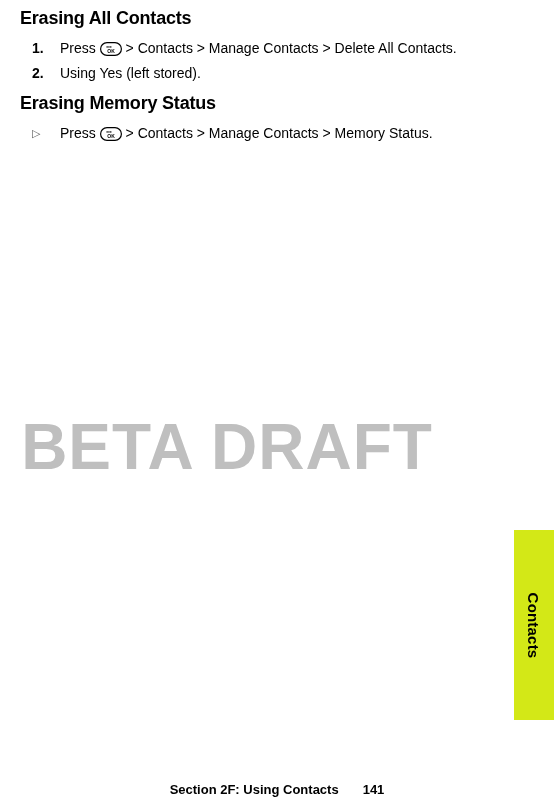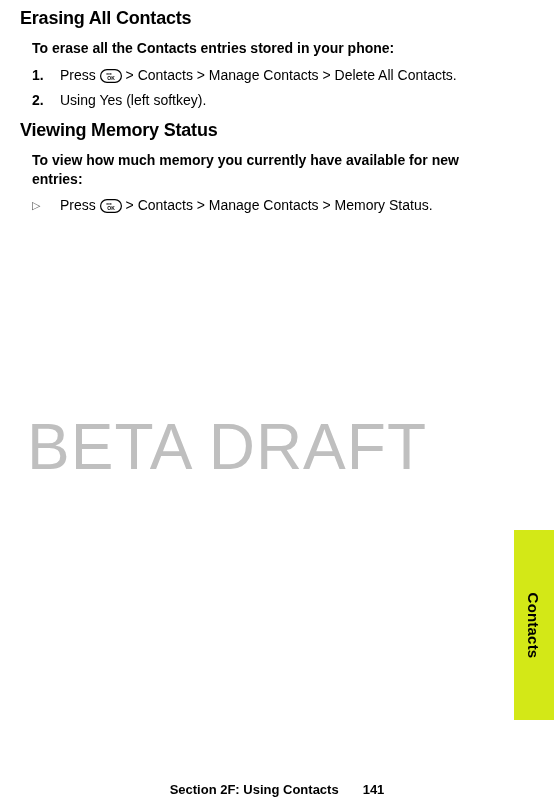--- a/index.html
+++ b/index.html
@@ -10,58 +10,56 @@
   .intro { font-size: 14px; font-weight: 700; margin: 0 0 8px 12px; line-height: 1.35; }
   .step { display: flex; margin: 0 0 6px 12px; font-size: 14px; line-height: 1.35; }
   .step-num { font-weight: 700; width: 28px; flex: none; }
   .step-body { flex: 1; }
   .bullet-row { display: flex; margin: 0 0 6px 12px; font-size: 14px; line-height: 1.35; }
   .bullet-mark { width: 28px; flex: none; color: #555; font-size: 11px; padding-top: 2px; }
   .lh { line-height: 1.35; }
   .key-icon { display: inline-block; vertical-align: -3px; }
   .key-icon svg { display: block; }
   .bold { font-weight: 400; }
-  .watermark { position: absolute; top: 410px; left: 0; width: 454px; text-align: center; font-size: 64px; letter-spacing: 1px; font-weight: 400; color: #bfbfbf; font-family: Arial, Helvetica, sans-serif; user-select: none; pointer-events: none; }
+  .watermark { position: absolute; top: 410px; left: 0; width: 454px; text-align: center; font-size: 64px; letter-spacing: 1px; font-weight: 700; color: #bfbfbf; font-family: Arial, Helvetica, sans-serif; user-select: none; pointer-events: none; }
   .side-tab { position: absolute; right: 0; top: 530px; width: 40px; height: 190px; background: #d3e817; display: flex; align-items: center; justify-content: center; }
   .side-tab-label { transform: rotate(90deg); font-size: 15px; font-weight: 700; white-space: nowrap; letter-spacing: 0.2px; }
   .footer { position: absolute; bottom: 14px; left: 0; width: 554px; text-align: center; font-size: 13px; }
   .footer .sec { font-weight: 700; }
   .footer .pg { font-weight: 700; margin-left: 24px; }
 </style>
 </head>
 <body>
 
 <div class="page">
   <div class="content">
 
     <div class="h1">Erasing All Contacts</div>
-    <div class="intro">To erase all the Contacts entries stored in your phone:</div>
 
     <div class="step">
       <div class="step-num">1.</div>
       <div class="step-body lh">
         <span>Press </span><span class="key-icon"><svg width="22" height="14" viewBox="0 0 22 14">
               <rect x="0.6" y="0.6" width="20.8" height="12.8" rx="6.4" ry="6.4" fill="#fff" stroke="#000" stroke-width="1.2"></rect>
               <rect x="6.5" y="4.3" width="1.3" height="1.3" fill="#000"></rect>
               <rect x="8.3" y="4.3" width="1.3" height="1.3" fill="#000"></rect>
               <rect x="10.1" y="4.3" width="1.3" height="1.3" fill="#000"></rect>
               <text x="11" y="11.2" text-anchor="middle" font-size="5" font-family="Arial" font-weight="700" fill="#000">OK</text>
             </svg></span><span class="bold"> &gt; Contacts &gt; Manage Contacts &gt; Delete All Contacts</span><span>.</span>
       </div>
     </div>
 
     <div class="step">
       <div class="step-num">2.</div>
       <div class="step-body lh">
-        <span>Using </span><span class="bold">Yes</span><span> (left softkey).</span>
+        <span>Using </span><span class="bold">Yes</span><span> (left stored).</span>
       </div>
     </div>
 
-    <div class="h1" style="margin-top:10px;">Viewing Memory Status</div>
-    <div class="intro">To view how much memory you currently have available for new entries:</div>
+    <div class="h1" style="margin-top:10px;">Erasing Memory Status</div>
 
     <div class="bullet-row">
       <div class="bullet-mark">▷</div>
       <div class="step-body lh">
         <span>Press </span><span class="key-icon"><svg width="22" height="14" viewBox="0 0 22 14">
               <rect x="0.6" y="0.6" width="20.8" height="12.8" rx="6.4" ry="6.4" fill="#fff" stroke="#000" stroke-width="1.2"></rect>
               <rect x="6.5" y="4.3" width="1.3" height="1.3" fill="#000"></rect>
               <rect x="8.3" y="4.3" width="1.3" height="1.3" fill="#000"></rect>
               <rect x="10.1" y="4.3" width="1.3" height="1.3" fill="#000"></rect>
               <text x="11" y="11.2" text-anchor="middle" font-size="5" font-family="Arial" font-weight="700" fill="#000">OK</text>

